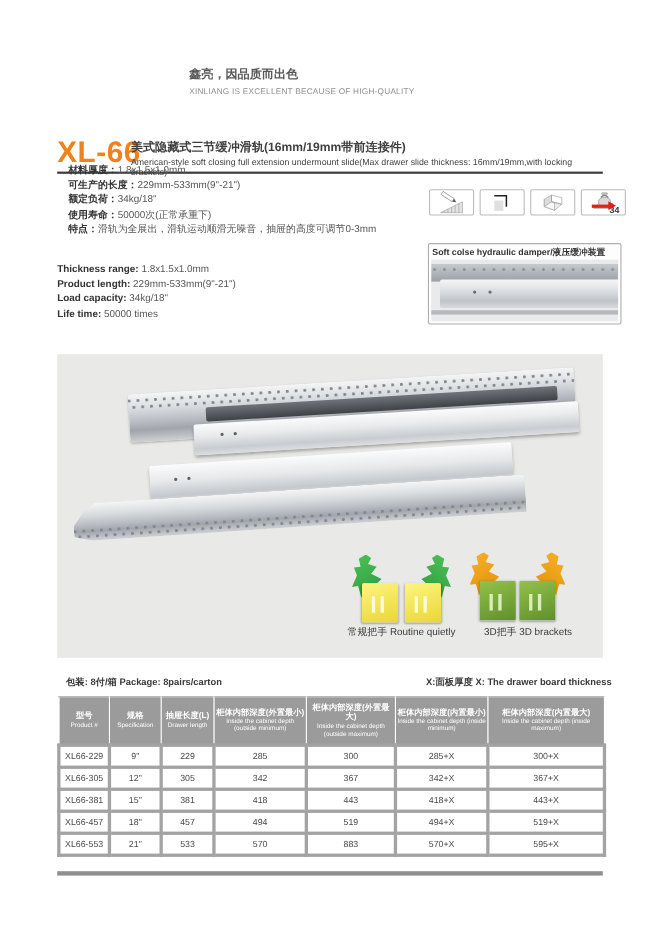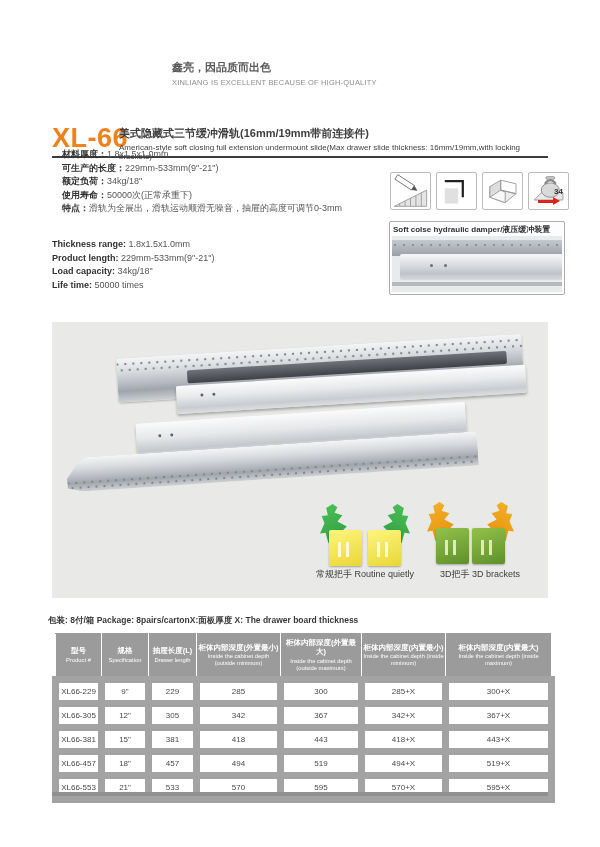--- a/index.html
+++ b/index.html
@@ -24,21 +24,21 @@
 
   
   .specs{position:absolute;left:52px;width:330px;}
   .specs-zh{top:148px;margin-left:10px;}
   .specs-en{top:238px;}
   .spec-line{font-size:9px;line-height:13.5px;white-space:nowrap;color:#555;}
   .spec-label{font-weight:bold;color:#333;}
 
   
   .icon-row{position:absolute;left:390px;top:172px;display:flex;gap:5px;}
-  .icon-box{width:41px;height:38px;border:1px solid #bcbcbc;border-radius:2px;background:#fff;
+  .icon-box{width:41px;height:24px;border:1px solid #bcbcbc;border-radius:2px;background:#fff;
             position:relative;box-sizing:border-box;}
   .icon-box svg{display:block;width:100%;height:100%;}
   .load-num{position:absolute;right:5px;top:14px;font-size:8px;font-weight:bold;color:#333;}
   .load-arrow{position:absolute;left:9px;bottom:6px;width:16px;height:3px;background:#e02318;}
   .load-arrow:after{content:"";position:absolute;right:-6px;top:-3px;border-left:7px solid #e02318;
             border-top:4.5px solid transparent;border-bottom:4.5px solid transparent;}
 
   
   .damper-box{position:absolute;left:389px;top:221px;width:176px;height:74px;border:1px solid #aeaeae;
               border-radius:2px;background:#fdfdfd;box-sizing:border-box;}
@@ -94,31 +94,31 @@
                 linear-gradient(160deg,#fdf57f,#e9d637);
                 background-size:3px 15px,3px 15px,100% 100%;
                 background-position:9px 12px,17px 12px,0 0;background-repeat:no-repeat;}
   .plate-green{background-image:linear-gradient(#dcedba,#dcedba),linear-gradient(#dcedba,#dcedba),
                linear-gradient(160deg,#93c24a,#5f8f2c);
                background-size:3px 15px,3px 15px,100% 100%;
                background-position:9px 12px,17px 12px,0 0;background-repeat:no-repeat;}
   .bracket-label{position:absolute;font-size:9px;color:#3c3c3c;text-align:center;white-space:nowrap;}
 
   
-  .package-row{position:absolute;left:48px;top:615px;width:496px;display:flex;justify-content:flex-start;}
+  .package-row{position:absolute;left:60px;top:615px;width:496px;display:flex;justify-content:space-between;}
   .package-left,.package-right{font-size:8.5px;font-weight:bold;color:#3a3a3a;white-space:nowrap;}
 
   
   .spec-table{position:absolute;left:52px;top:633px;width:496px;border-collapse:collapse;table-layout:fixed;}
   .spec-table th{background:#9b9b9b;color:#fff;padding:4px 1px;border:1px solid #ffffff;border-top:1px solid #9b9b9b;border-bottom:1px solid #9b9b9b;vertical-align:middle;}
   .spec-table thead tr{border:1px solid #9b9b9b;}
   .th-zh{display:block;font-size:7.5px;font-weight:bold;line-height:1.25;}
   .th-en{display:block;font-size:5.8px;font-weight:normal;line-height:1.2;margin-top:1px;}
   .spec-table td{height:17px;text-align:center;font-size:8px;color:#4a4a4a;background:#fff;
-                 border:7px solid #a3a3a3;padding:0 1px;}
+                 border:3px solid #a3a3a3;padding:0 1px;}
   .spec-table{border:1px solid #b0b0b0;}
 
   
   .footer-bar{position:absolute;left:52px;top:792px;width:496px;height:4px;background:#909090;}
 </style>
 </head>
 <body>
 
 <div class="page">
 
@@ -323,21 +323,21 @@
           <td>494</td>
           <td>519</td>
           <td>494+X</td>
           <td>519+X</td>
       </tr>
       <tr>
         <td>XL66-553</td>
           <td>21"</td>
           <td>533</td>
           <td>570</td>
-          <td>595</td>
+          <td>883</td>
           <td>570+X</td>
           <td>595+X</td>
       </tr>
     </tbody>
   </table>
 
   <div class="footer-bar"></div>
 </div>
 
 </body></html>

